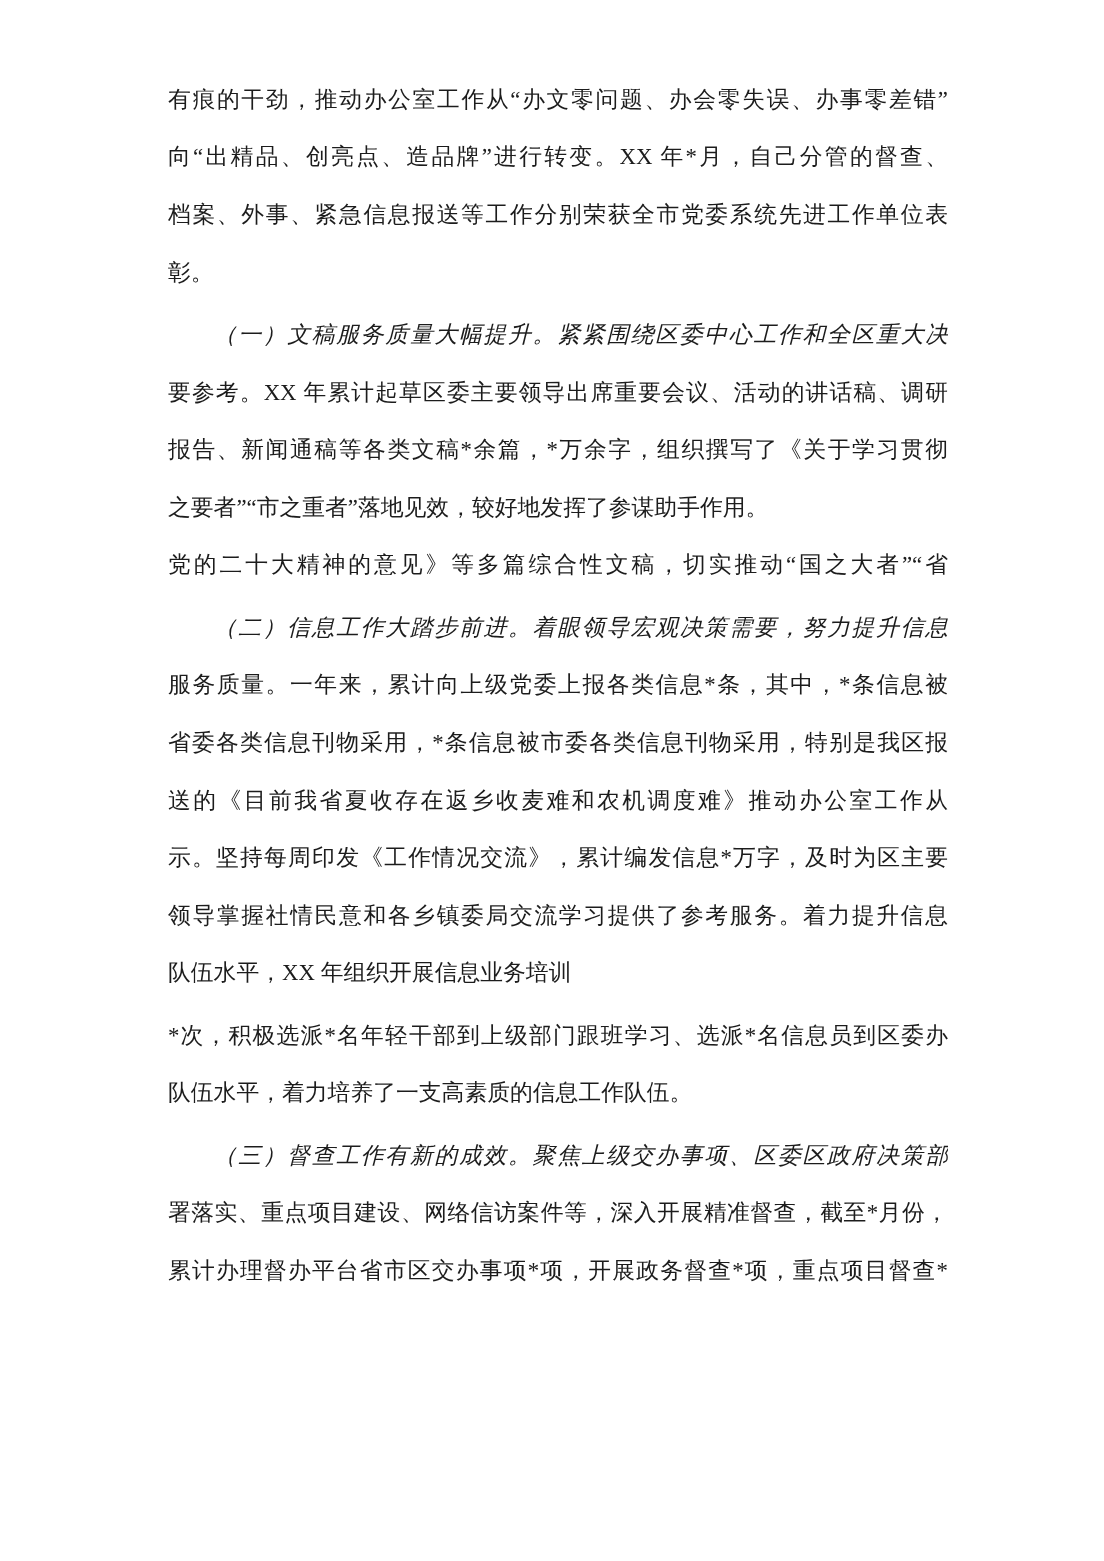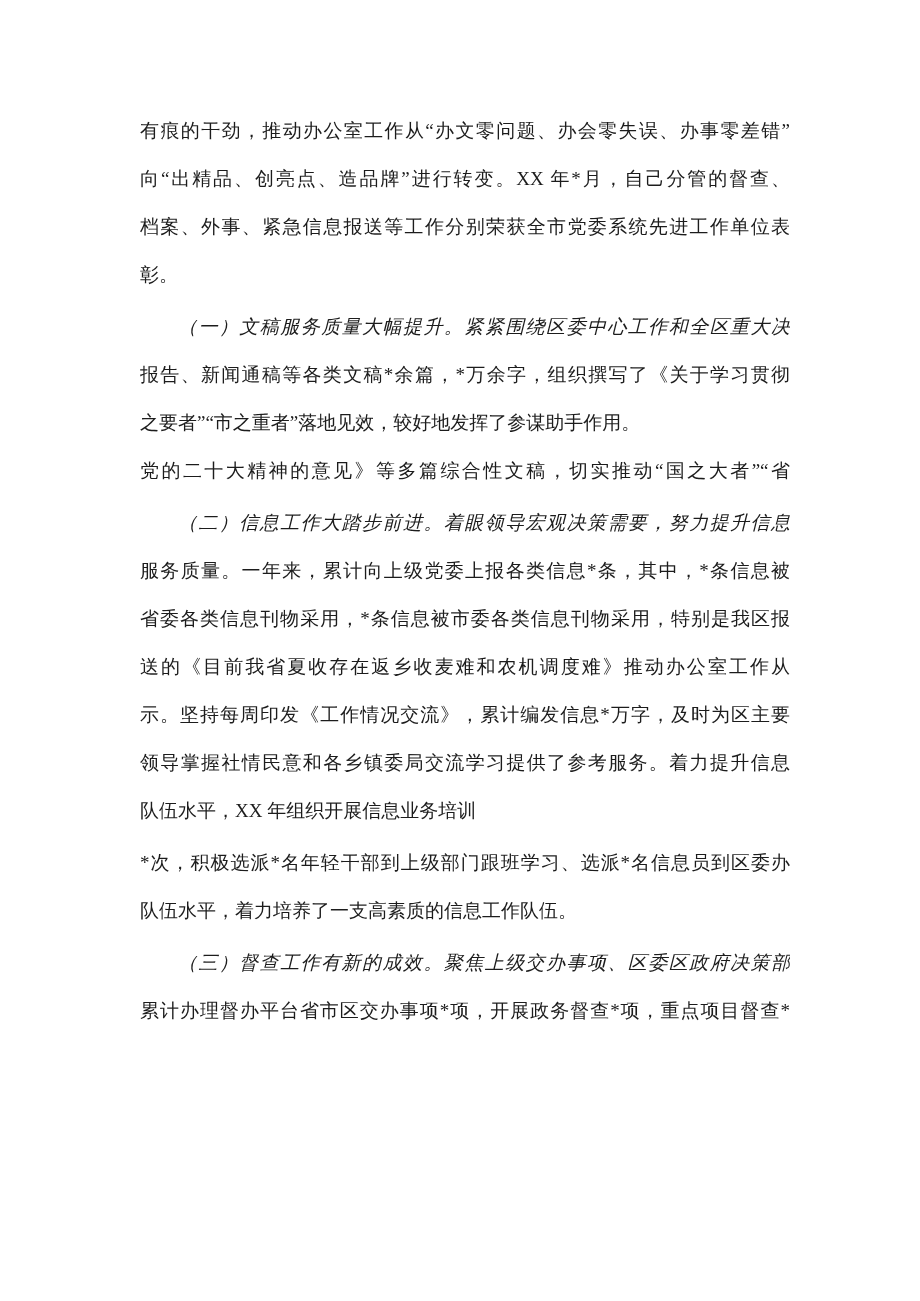--- a/index.html
+++ b/index.html
@@ -9,21 +9,21 @@
   }
   body {
     width: 920px;
     height: 1301px;
     overflow: hidden;
   }
   .page {
     box-sizing: border-box;
     width: 920px;
     height: 1301px;
-    padding: 107px 130px 0 140px;
+    padding: 60px 130px 0 140px;
     background: #ffffff;
     font-family: "Liberation Serif", "DejaVu Serif", serif;
     color: #1c1c1c;
   }
   .para {
     margin: 0 0 4px 0;
     padding: 0;
   }
   .line {
     font-size: 19px;
@@ -50,20 +50,21 @@
 
   <div class="para">
     <div class="line">有痕的干劲，推动办公室工作从“办文零问题、办会零失误、办事零差错”</div>
     <div class="line">向“出精品、创亮点、造品牌”进行转变。XX 年*月，自己分管的督查、</div>
     <div class="line">档案、外事、紧急信息报送等工作分别荣获全市党委系统先进工作单位表</div>
     <div class="line short">彰。</div>
   </div>
 
   <div class="para">
     <div class="line indent">（一）文稿服务质量大幅提升。紧紧围绕区委中心工作和全区重大决</div>
+    <div class="line">要参考。XX 年累计起草区委主要领导出席重要会议、活动的讲话稿、调研</div>
     <div class="line">报告、新闻通稿等各类文稿*余篇，*万余字，组织撰写了《关于学习贯彻</div>
     <div class="line short">之要者”“市之重者”落地见效，较好地发挥了参谋助手作用。</div>
     <div class="line">党的二十大精神的意见》等多篇综合性文稿，切实推动“国之大者”“省</div>
   </div>
 
   <div class="para">
     <div class="line indent">（二）信息工作大踏步前进。着眼领导宏观决策需要，努力提升信息</div>
     <div class="line">服务质量。一年来，累计向上级党委上报各类信息*条，其中，*条信息被</div>
     <div class="line">省委各类信息刊物采用，*条信息被市委各类信息刊物采用，特别是我区报</div>
     <div class="line">送的《目前我省夏收存在返乡收麦难和农机调度难》推动办公室工作从</div>
@@ -72,16 +73,17 @@
     <div class="line short">队伍水平，XX 年组织开展信息业务培训</div>
   </div>
 
   <div class="para">
     <div class="line">*次，积极选派*名年轻干部到上级部门跟班学习、选派*名信息员到区委办</div>
     <div class="line short">队伍水平，着力培养了一支高素质的信息工作队伍。</div>
   </div>
 
   <div class="para">
     <div class="line indent">（三）督查工作有新的成效。聚焦上级交办事项、区委区政府决策部</div>
+    <div class="line">署落实、重点项目建设、网络信访案件等，深入开展精准督查，截至*月份，</div>
     <div class="line">累计办理督办平台省市区交办事项*项，开展政务督查*项，重点项目督查*</div>
   </div>
 
 </div>
 
 </body></html>

